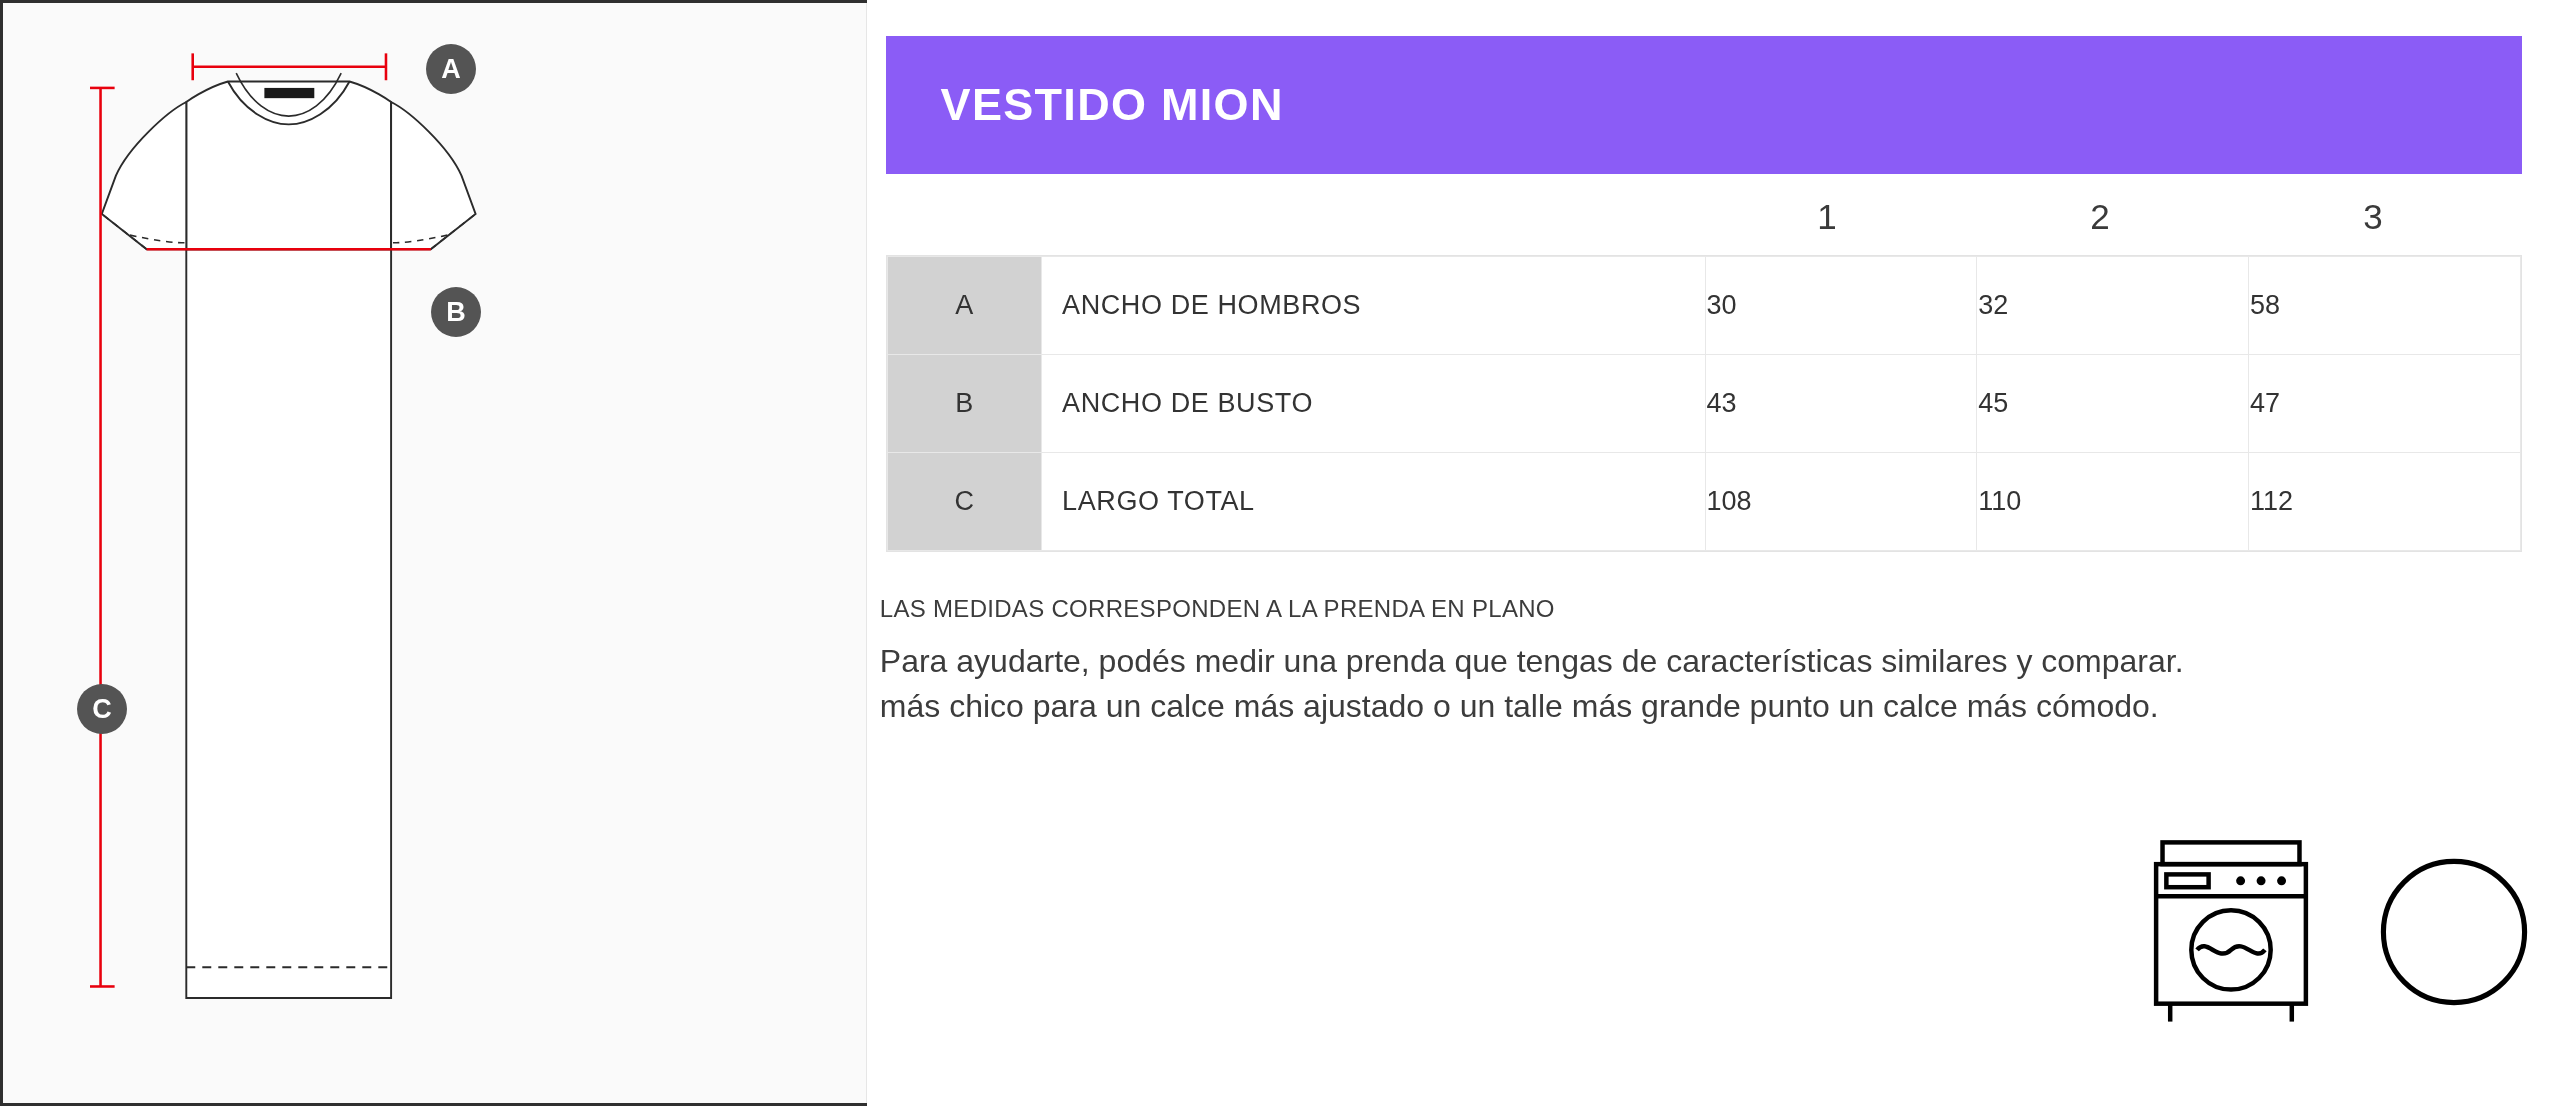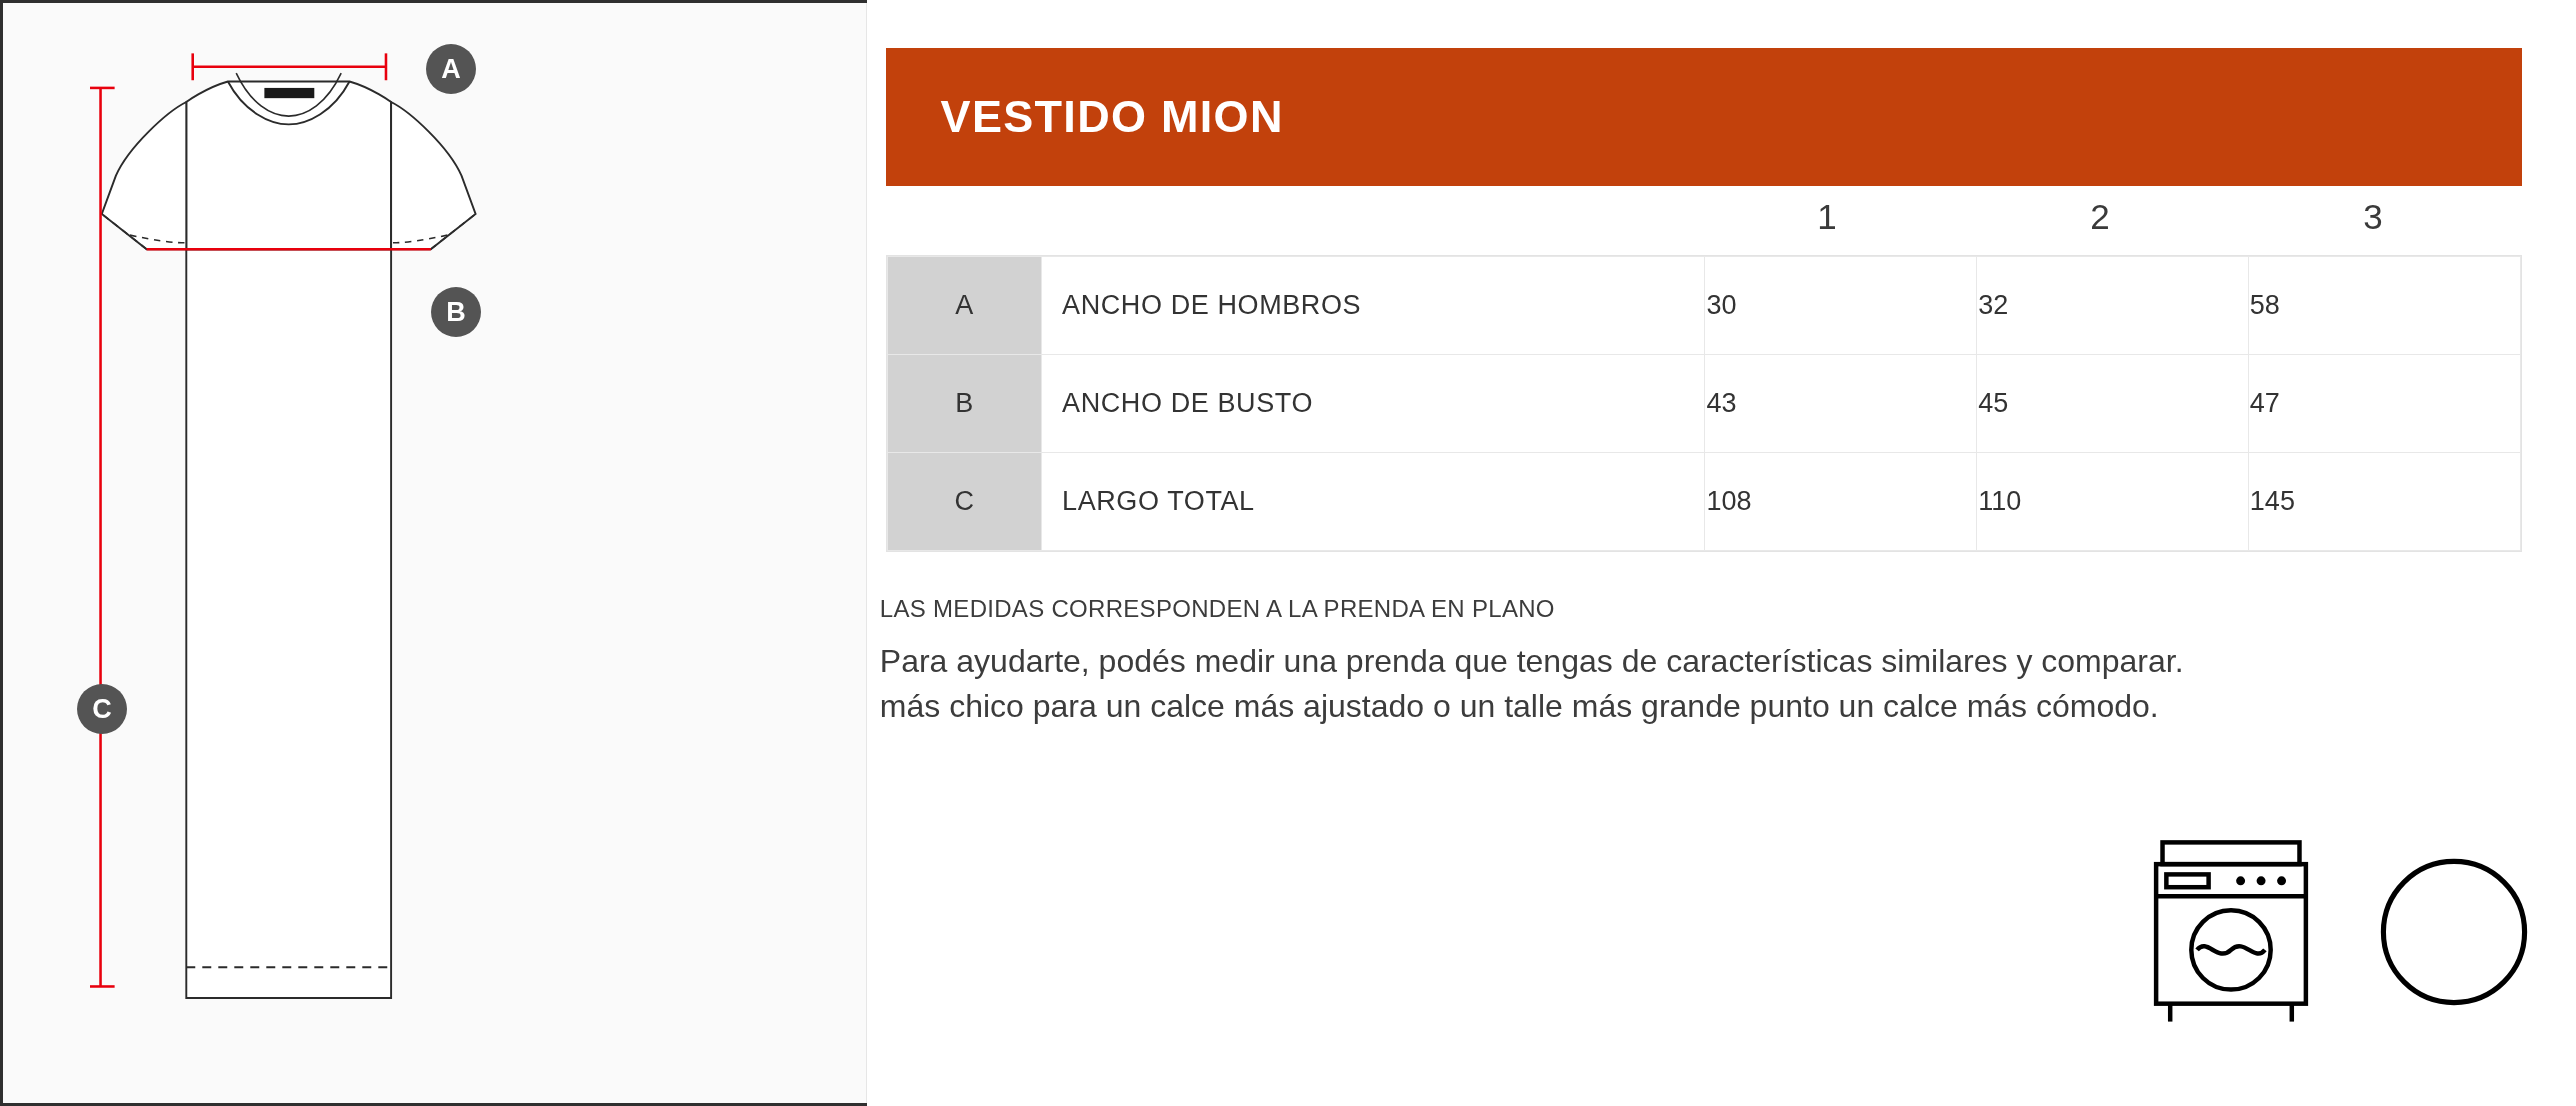--- a/index.html
+++ b/index.html
@@ -81,24 +81,24 @@
     left: 867px;
     top: 0;
     width: 1709px;
     height: 1106px;
     background: #ffffff;
     box-sizing: border-box;
   }
   .title-bar {
     position: absolute;
     left: 18.6px;
-    top: 48px;
+    top: 36px;
     width: 1636px;
     height: 138px;
-    background: #c2410c;
+    background: #8b5cf6;
     display: flex;
     align-items: center;
   }
   .title-bar .title {
     color: #ffffff;
     font-size: 45px;
     font-weight: bold;
     letter-spacing: 1.3px;
     margin-left: 55px;
     font-family: "Liberation Sans", sans-serif;
@@ -289,21 +289,21 @@
             <td class="cell-desc">ANCHO DE BUSTO</td>
             <td class="cell-val">43</td>
             <td class="cell-val">45</td>
             <td class="cell-val">47</td>
           </tr>
           <tr>
             <td class="cell-letter">C</td>
             <td class="cell-desc">LARGO TOTAL</td>
             <td class="cell-val">108</td>
             <td class="cell-val">110</td>
-            <td class="cell-val">145</td>
+            <td class="cell-val">112</td>
           </tr>
         </tbody>
       </table>
     </div>
 
     <div class="notes">
       <div class="line-strong">LAS MEDIDAS CORRESPONDEN A LA PRENDA EN PLANO</div>
       <div class="line">Para ayudarte, podés medir una prenda que tengas de características similares y comparar.</div>
       <div class="line">más chico para un calce más ajustado o un talle más grande punto un calce más cómodo.</div>
     </div>

